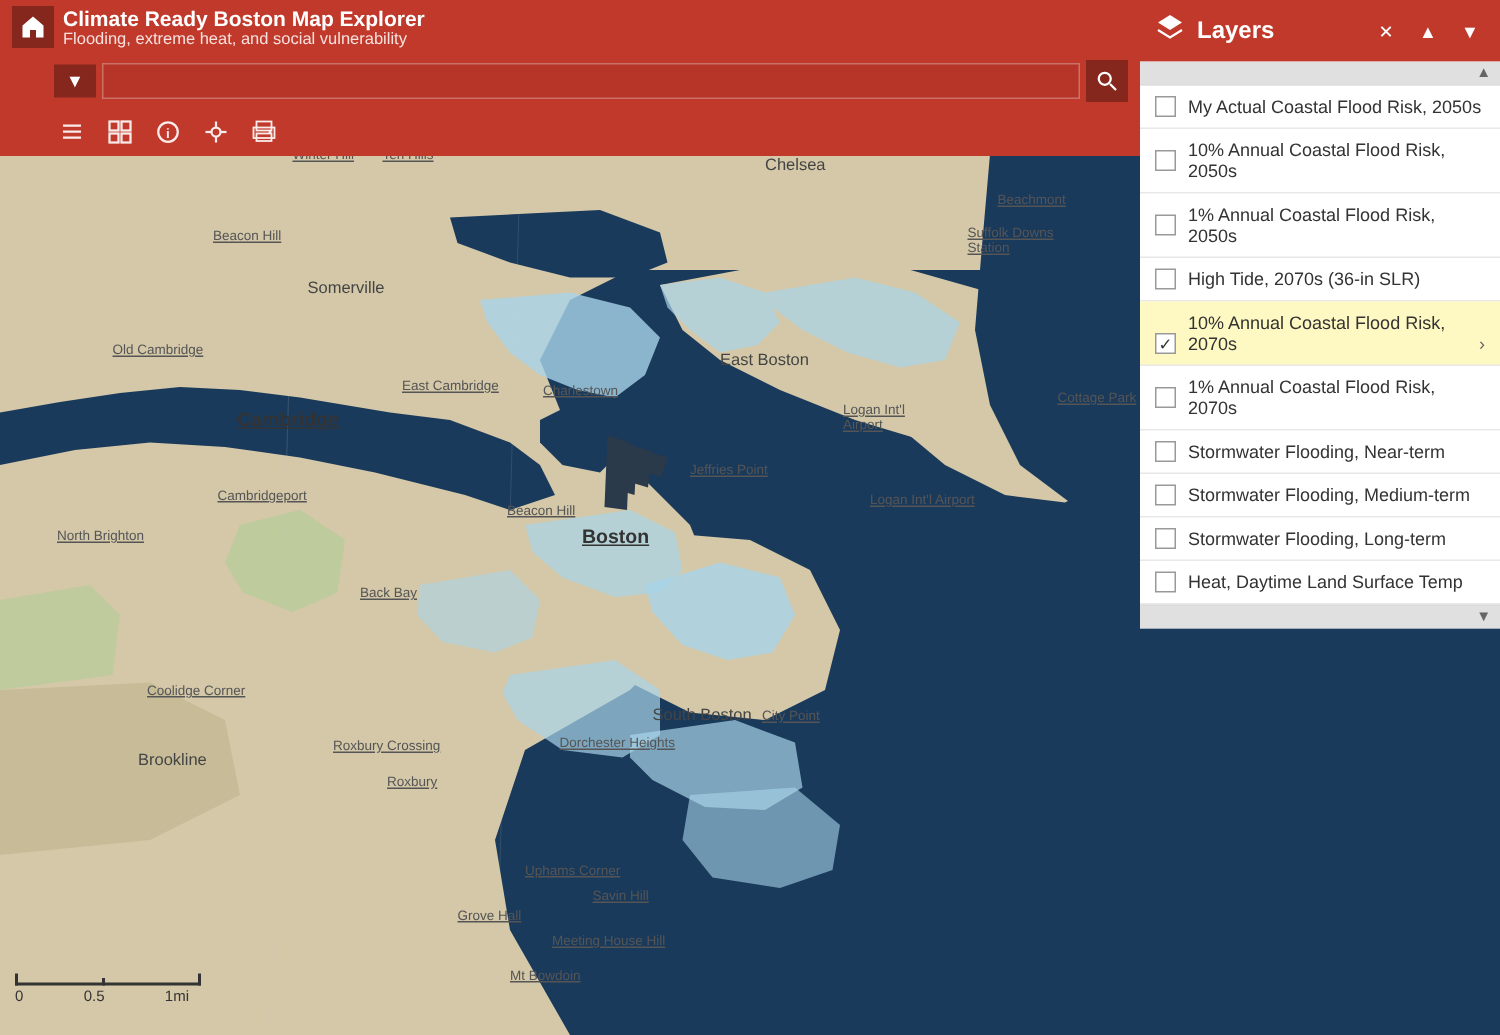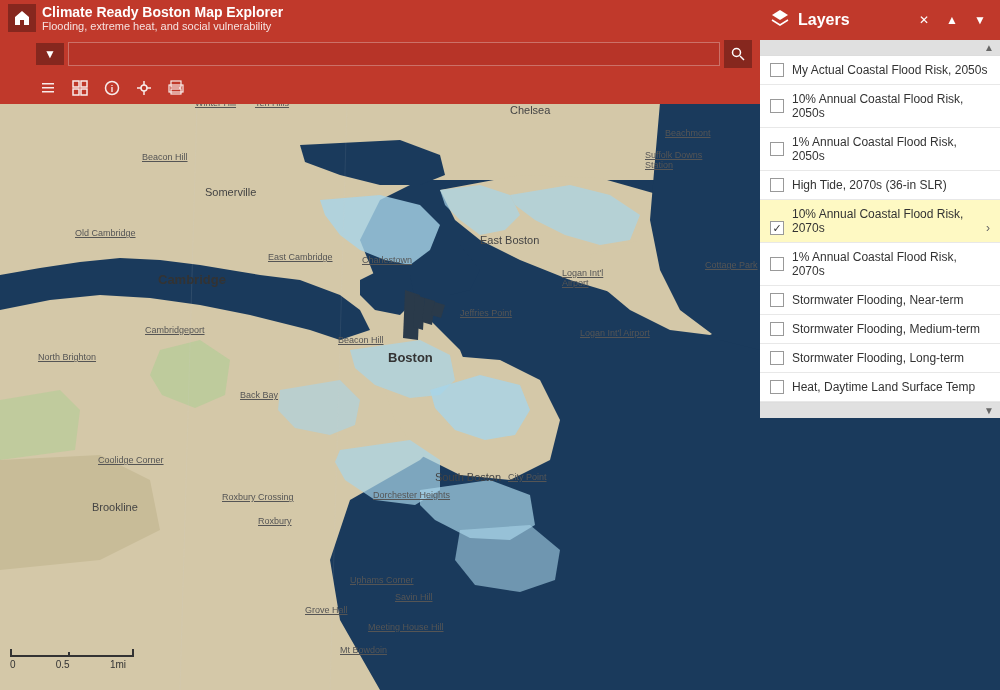--- a/index.html
+++ b/index.html
@@ -227,21 +227,21 @@
       position: absolute;
       font-size: 11px;
       color: #333;
       font-family: Arial, sans-serif;
       pointer-events: none;
       z-index: 10;
     }
 
     .map-label.small { font-size: 9px; color: #555; text-decoration: underline; }
     .map-label.medium { font-size: 11px; color: #444; margin-top: 16px; }
-    .map-label.large { font-size: 13px; color: #333; font-weight: bold; }
+    .map-label.large { font-size: 13px; color: #333; font-weight: bold; text-decoration: underline; }
   </style>
 </head>
 <body>
 
 <div id="map-container">
 
   <svg id="map-svg" viewBox="0 0 1000 690" xmlns="http://www.w3.org/2000/svg">
 
     <rect width="1000" height="690" fill="#1a3a5c"></rect>
 

